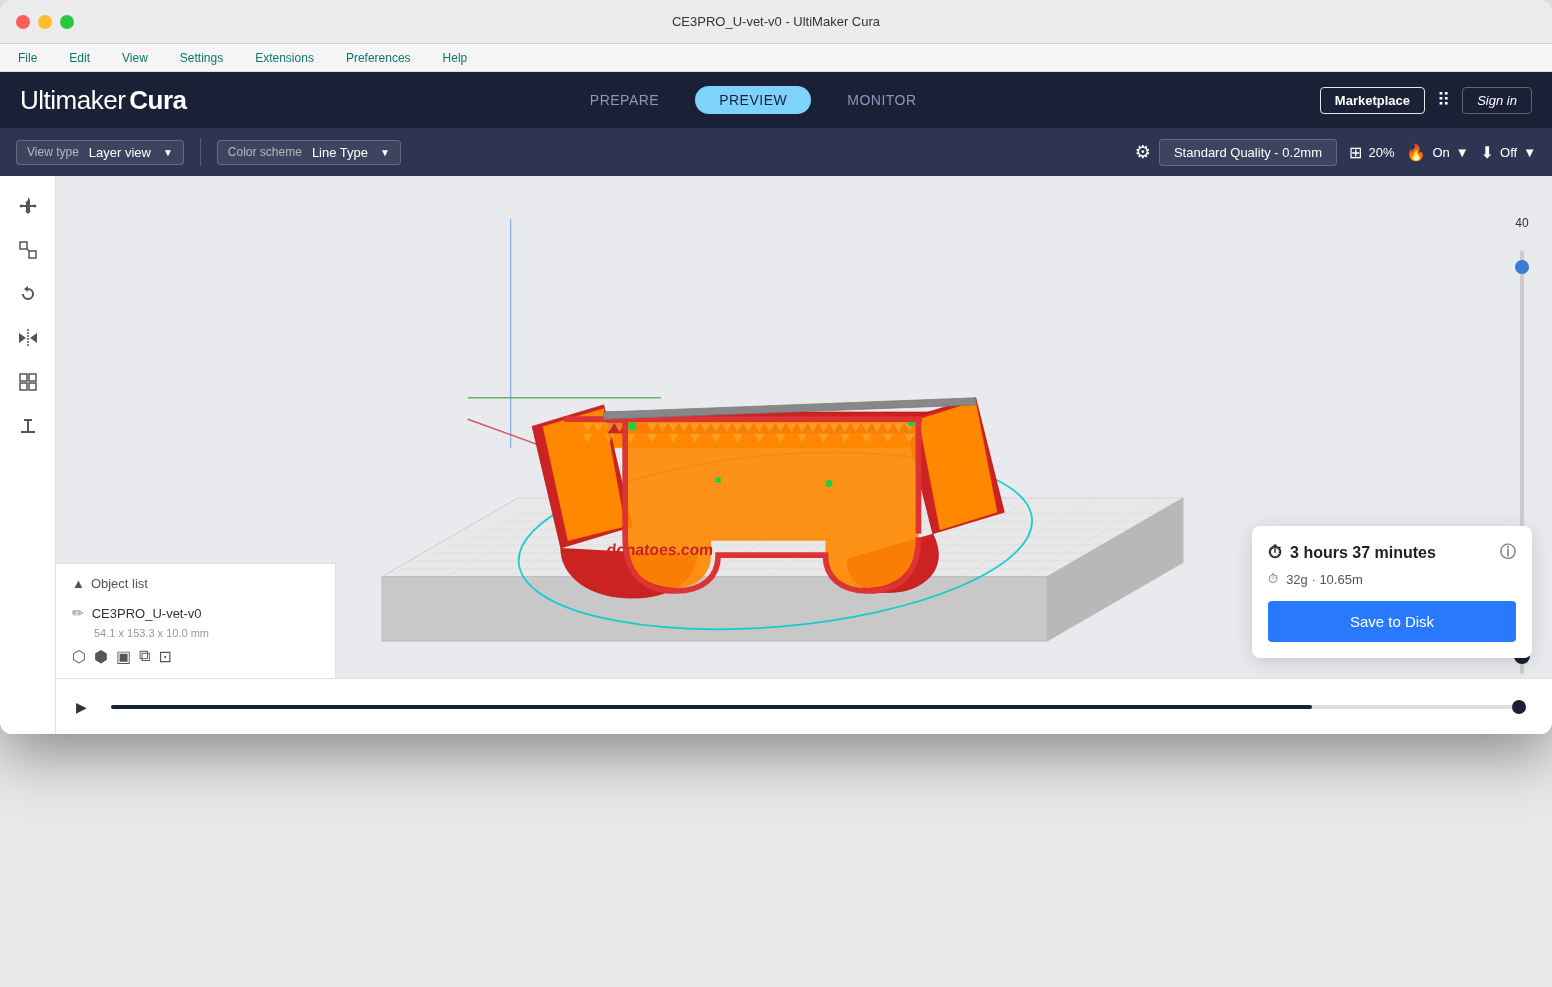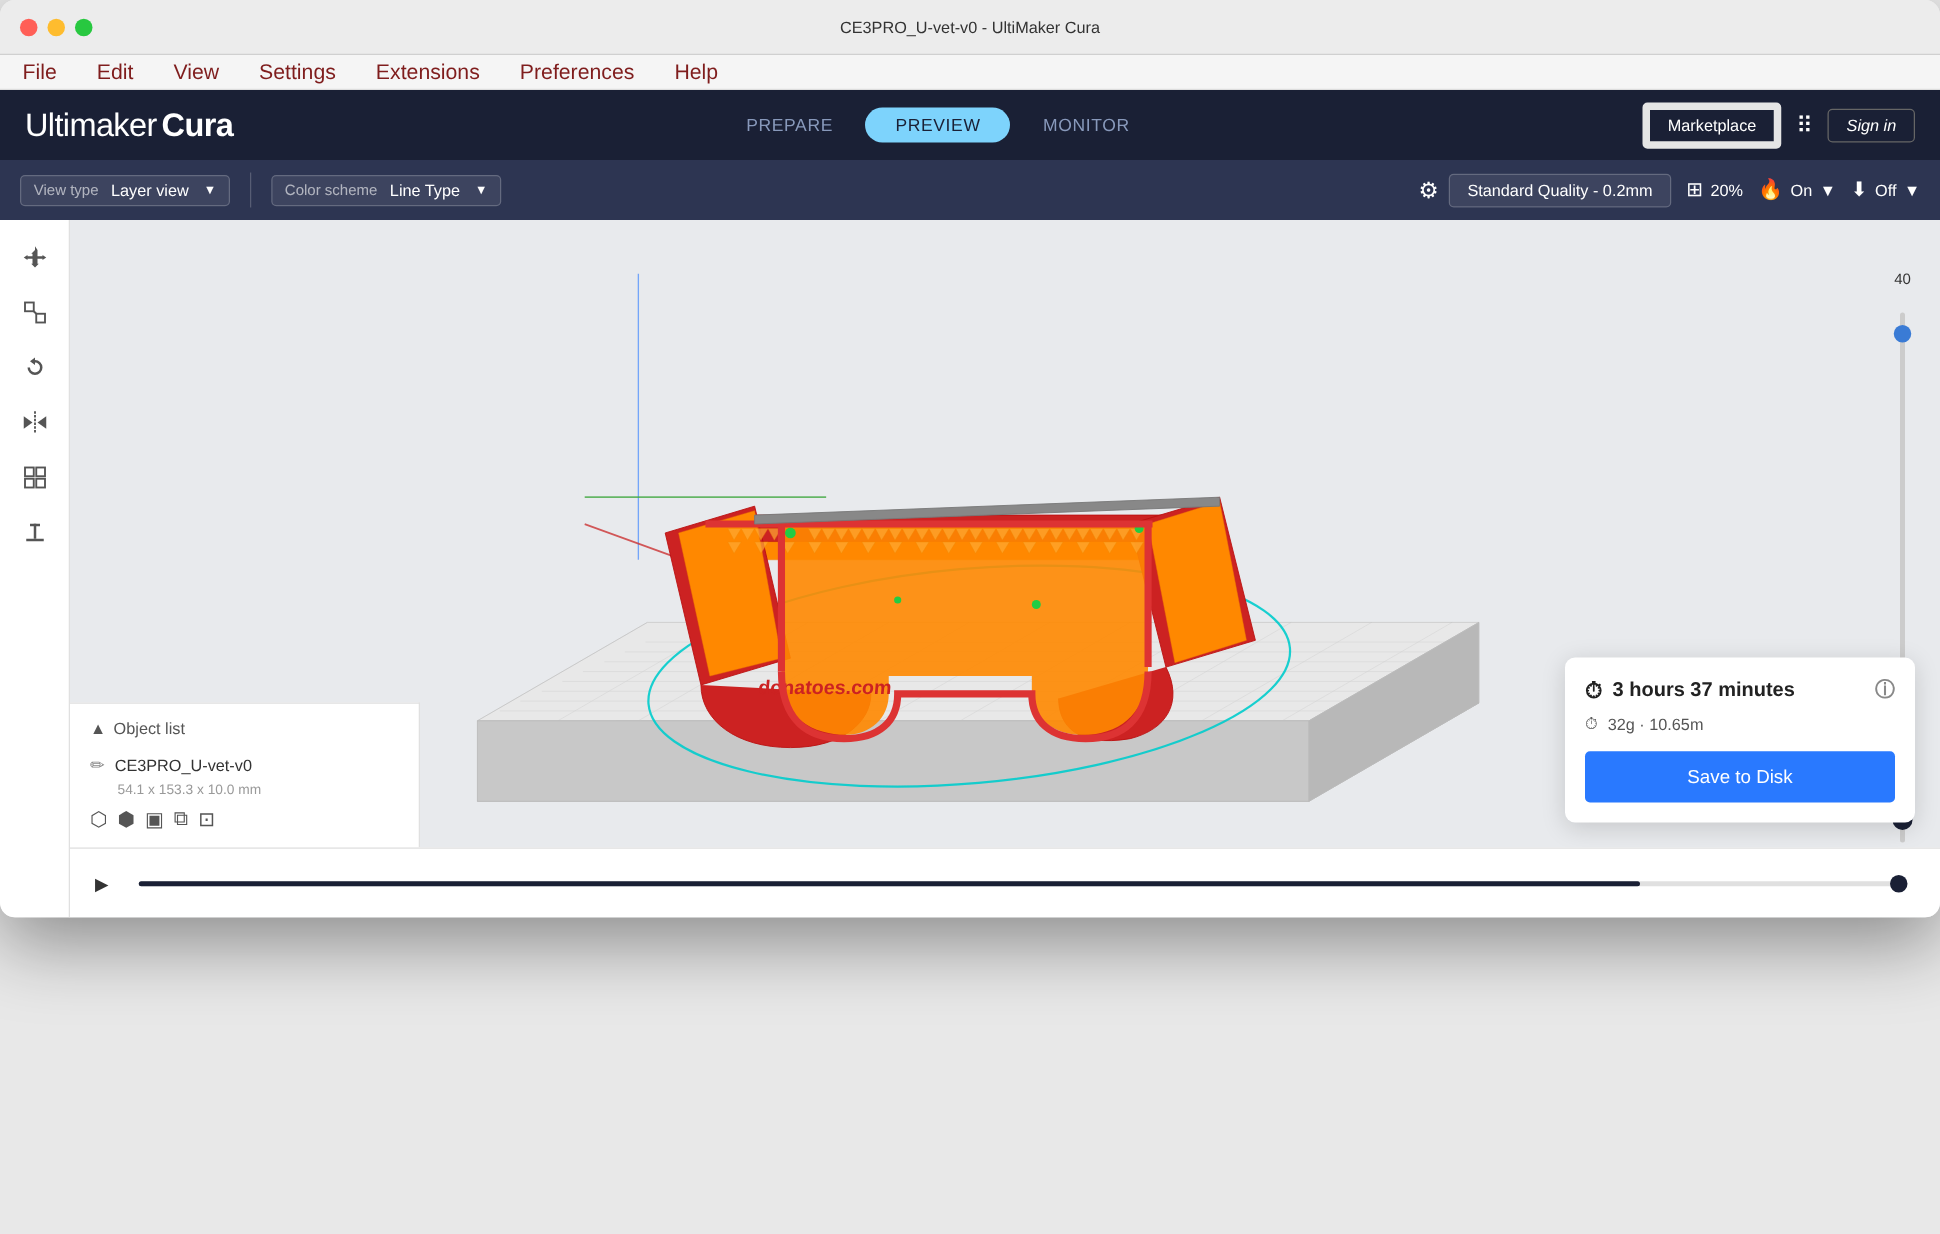--- a/index.html
+++ b/index.html
@@ -11,32 +11,32 @@
     .title-bar { background: #ececec; height: 44px; display: flex; align-items: center; justify-content: center; position: relative; border-bottom: 1px solid #d0d0d0; flex-shrink: 0; }
     .traffic-lights { position: absolute; left: 16px; display: flex; gap: 8px; align-items: center; }
     .tl { width: 14px; height: 14px; border-radius: 50%; }
     .tl-red { background: #ff5f57; }
     .tl-yellow { background: #febc2e; }
     .tl-green { background: #28c840; }
     .title-text { font-size: 13px; color: #333; font-weight: 500; }
 
     
     .menu-bar { background: #f5f5f5; height: 28px; display: flex; align-items: center; padding: 0 12px; gap: 20px; border-bottom: 1px solid #ddd; flex-shrink: 0; }
-    .menu-item { font-size: 17px; color: #7f1d1d; cursor: pointer; padding: 2px 6px; border-radius: 4px; }
+    .menu-item { font-size: 12px; color: #0f766e; cursor: pointer; padding: 2px 6px; border-radius: 4px; }
 
     
     .header { background: #1a2035; height: 56px; display: flex; align-items: center; padding: 0 20px; flex-shrink: 0; }
     .logo { display: flex; align-items: center; gap: 4px; margin-right: auto; }
     .logo-ultimaker { color: white; font-size: 26px; font-weight: 300; letter-spacing: -0.5px; }
     .logo-cura { color: white; font-size: 26px; font-weight: 700; letter-spacing: -0.5px; }
-    .nav-items { display: flex; gap: 2px; align-items: center; margin: 0 auto; }
+    .nav-items { display: flex; gap: 12px; align-items: center; margin: 0 auto; }
     .nav-item { color: #8899bb; font-size: 14px; font-weight: 500; padding: 6px 24px; border-radius: 4px; cursor: pointer; letter-spacing: 0.5px; }
     .nav-item.active { background: #7dd3fc; color: #1a2035; border-radius: 14px; }
     .header-right { display: flex; align-items: center; gap: 8px; margin-left: auto; }
-    .marketplace-btn { border: 6px solid #e5e5e5; background: transparent; color: white; font-size: 13px; padding: 5px 14px; border-radius: 4px; cursor: pointer; }
+    .marketplace-btn { border: 1px solid #e5e5e5; background: transparent; color: white; font-size: 13px; padding: 5px 14px; border-radius: 4px; cursor: pointer; font-weight: bold; }
     .grid-icon { color: white; font-size: 18px; cursor: pointer; padding: 4px; }
     .sign-in-btn { border: 1px solid #666; background: transparent; color: white; font-size: 13px; padding: 5px 14px; border-radius: 4px; cursor: pointer; font-style: italic; }
 
     
     .toolbar { background: #2d3552; height: 48px; display: flex; align-items: center; padding: 0 16px; gap: 8px; flex-shrink: 0; }
     .toolbar-select { background: rgba(255,255,255,0.08); border: 1px solid rgba(255,255,255,0.2); color: white; font-size: 13px; padding: 4px 10px; border-radius: 4px; cursor: pointer; display: flex; align-items: center; gap: 6px; }
     .toolbar-divider { width: 1px; height: 28px; background: rgba(255,255,255,0.2); margin: 0 8px; }
     .toolbar-right { margin-left: auto; display: flex; align-items: center; gap: 12px; }
     .quality-btn { background: rgba(255,255,255,0.08); border: 1px solid rgba(255,255,255,0.2); color: white; font-size: 13px; padding: 5px 14px; border-radius: 4px; cursor: pointer; }
     .infill-item { display: flex; align-items: center; gap: 6px; color: white; font-size: 13px; }

